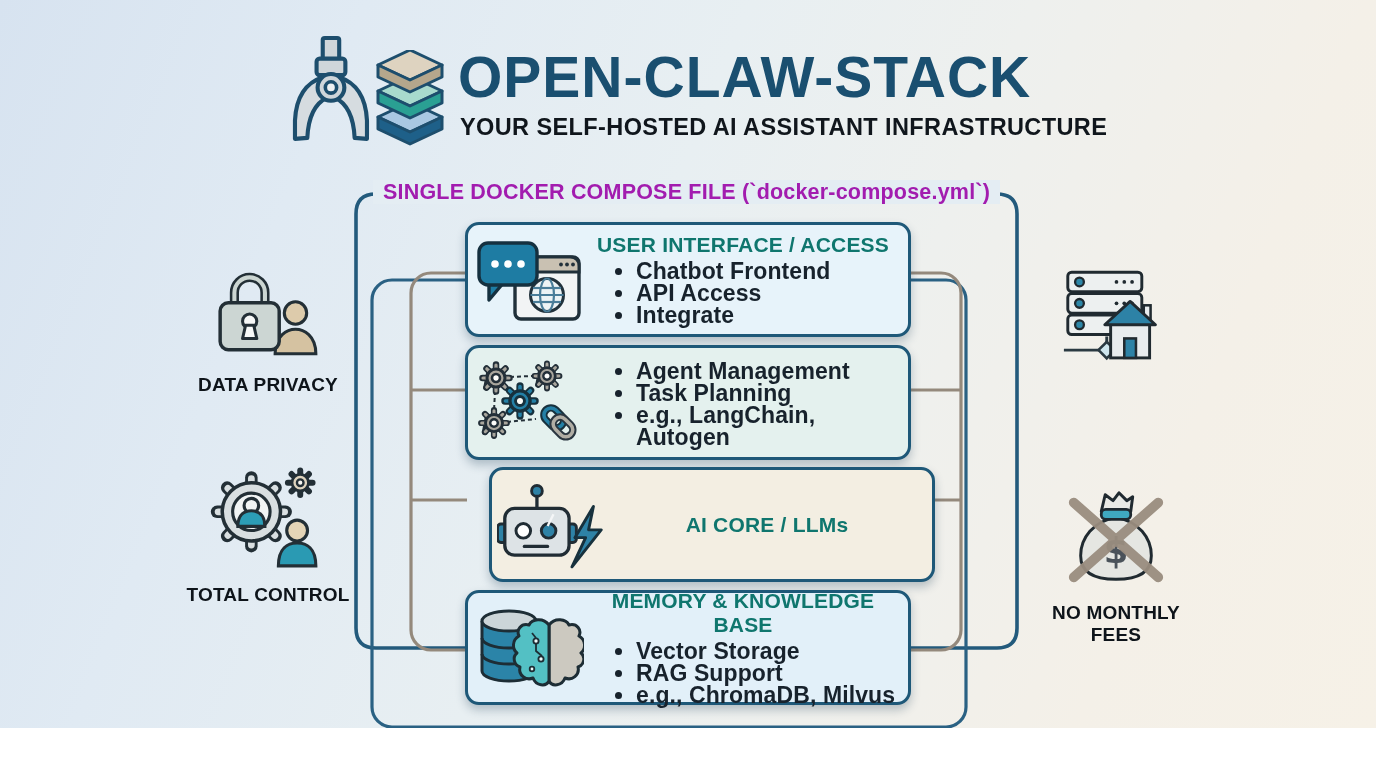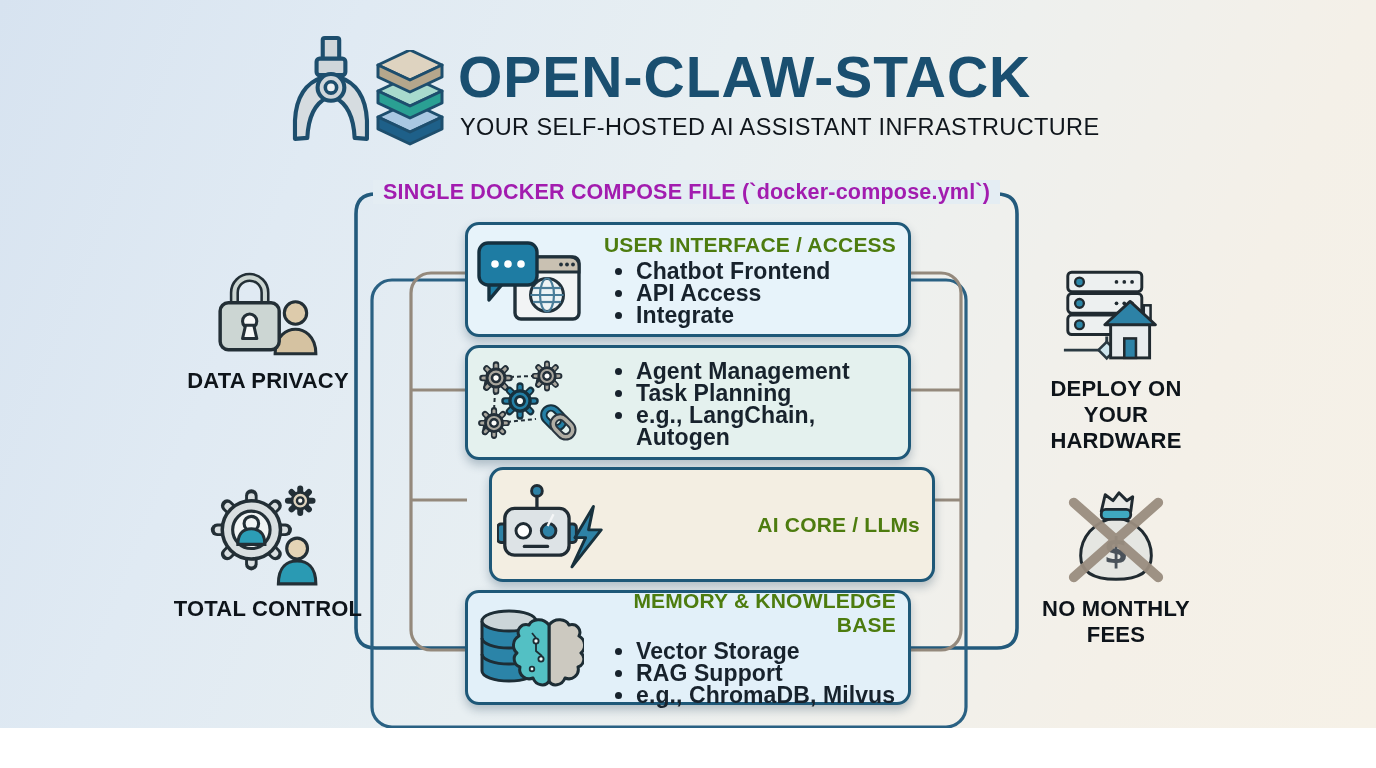--- a/index.html
+++ b/index.html
@@ -8,56 +8,56 @@
     position:relative;width:1376px;height:728px;overflow:hidden;
     background:linear-gradient(112deg,#d7e3f0 0%,#e0eaf3 22%,#e8eff2 45%,#eef0ee 62%,#f4f0e8 82%,#f6f1e7 100%);
   }
   
   .hdr-title{
     position:absolute;left:458px;top:44px;width:640px;
     font-size:57px;font-weight:bold;letter-spacing:1px;color:#1a4f70;white-space:nowrap;
   }
   .hdr-sub{
     position:absolute;left:460px;top:114px;width:640px;
-    font-size:23.5px;font-weight:normal;letter-spacing:.4px;color:#10161c;white-space:nowrap;
+    font-size:23.5px;font-weight:bold;letter-spacing:.4px;color:#10161c;white-space:nowrap;
   }
   .claw{position:absolute;left:291px;top:36px;}
   .stack-logo{position:absolute;left:372px;top:50px;}
   
   .compose-label{
     position:absolute;left:356px;top:180px;width:661px;z-index:3;
     text-align:center;font-size:21.5px;font-weight:bold;color:#a21caf;letter-spacing:.2px;
   }
   .compose-label span{background:#e4edf3;padding:0 10px;}
   
   .wires{position:absolute;left:0;top:0;z-index:1;}
   
   .sbox{
     position:absolute;left:465px;width:446px;height:115px;z-index:2;
     border:3px solid #1e5878;border-radius:14px;box-sizing:border-box;
     display:flex;align-items:center;
     box-shadow:0 5px 10px rgba(30,60,85,.28);
   }
   .sbox .icon-col{flex:0 0 122px;display:flex;justify-content:center;align-items:center;}
   .sbox .txt-col{flex:1;padding-right:12px;}
-  .sbox .sbox-title{font-size:21px;font-weight:bold;color:#4d7c0f;text-align:right;letter-spacing:.2px;}
+  .sbox .sbox-title{font-size:21px;font-weight:bold;color:#0f766e;text-align:center;letter-spacing:.2px;}
   .sbox ul{margin:3px 0 0 0;padding-left:46px;list-style:disc;}
   .sbox li{font-size:23px;font-weight:bold;color:#17222c;line-height:22px;letter-spacing:.1px;}
   .bg-ui{background:#e7f3fa;}
   .bg-orch{background:#e4f1ee;}
   .bg-ai{background:#f3eee2;margin-left:24px;}
   .bg-mem{background:#e2f0f9;}
   
   .feature{position:absolute;z-index:2;display:flex;flex-direction:column;align-items:center;}
   .feature .flabel{
-    margin-top:10px;font-size:22px;font-weight:bold;color:#0e141a;
+    margin-top:16px;font-size:19px;font-weight:bold;color:#0e141a;
     text-align:center;line-height:1.18;letter-spacing:.2px;
   }
   .f-privacy{left:168px;top:266px;width:200px;}
-  .f-control{left:162px;top:482px;width:212px;}
+  .f-control{left:162px;top:464px;width:212px;}
   .f-deploy{left:1016px;top:268px;width:200px;}
   .f-fees{left:1028px;top:486px;width:176px;}
 </style>
 </head>
 <body>
 
 <div class="canvas">
 
   <svg class="wires" width="1376" height="768">
     <defs>
@@ -340,21 +340,20 @@
           <circle cx="66" cy="36" r="1.9" fill="#202a30"></circle>
           <circle cx="74" cy="36" r="1.9" fill="#202a30"></circle>
         <rect x="8" y="48" width="76" height="20" rx="4" fill="#edf0f0" stroke="#202a30" stroke-width="3"></rect>
         <circle cx="20" cy="58" r="4.5" fill="#2d87a8" stroke="#202a30" stroke-width="2.4"></circle>
       </g>
       <rect x="86" y="38" width="7" height="14" fill="#e8ecee" stroke="#202a30" stroke-width="2.6"></rect>
       <rect x="52" y="56" width="40" height="36" fill="#e8ecee" stroke="#202a30" stroke-width="3"></rect>
       <polygon points="46,58 72,34 98,58" fill="#2d82a6" stroke="#202a30" stroke-width="3" stroke-linejoin="round"></polygon>
       <rect x="66" y="72" width="12" height="20" fill="#2d82a6" stroke="#202a30" stroke-width="2.6"></rect>
     </svg>
-    <div class="flabel">DEPLOY ON YOUR HARDWARE</div>
   </div>
 
   <div class="feature f-fees">
     <svg width="108" height="100" viewBox="0 0 110 100">
       <polygon points="40,25 44,8 52,14 58,6 66,14 72,10 70,25" fill="#e9eae6" stroke="#202a30" stroke-width="3" stroke-linejoin="round"></polygon>
       <path d="M55 31 C32 35 19 52 19 70 C19 88 35 94 55 94 C75 94 91 88 91 70 C91 52 78 35 55 31 Z" fill="#e5e6e2" stroke="#202a30" stroke-width="3"></path>
       <rect x="40" y="23" width="30" height="10" rx="4.5" fill="#3fa9c0" stroke="#202a30" stroke-width="2.8"></rect>
       <text x="55" y="77" font-size="36" font-weight="bold" fill="#4a525a" text-anchor="middle" font-family="DejaVu Sans, sans-serif">$</text>
       <g stroke="#9a8d7f" stroke-width="10" stroke-linecap="round" opacity="0.95">
         <line x1="12" y1="16" x2="98" y2="92"></line>

